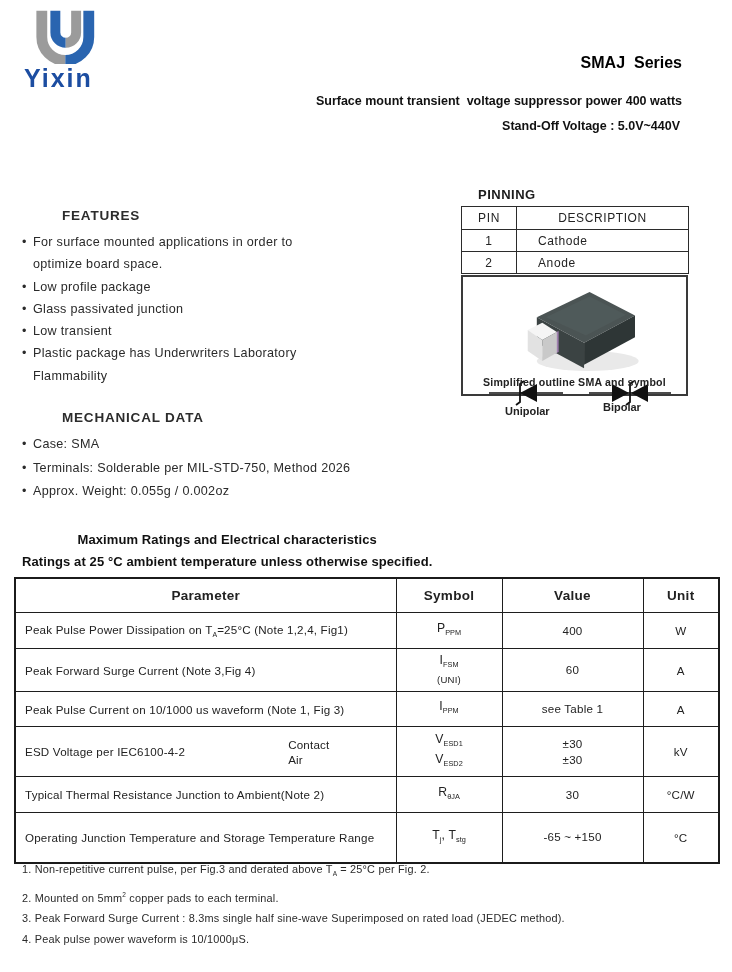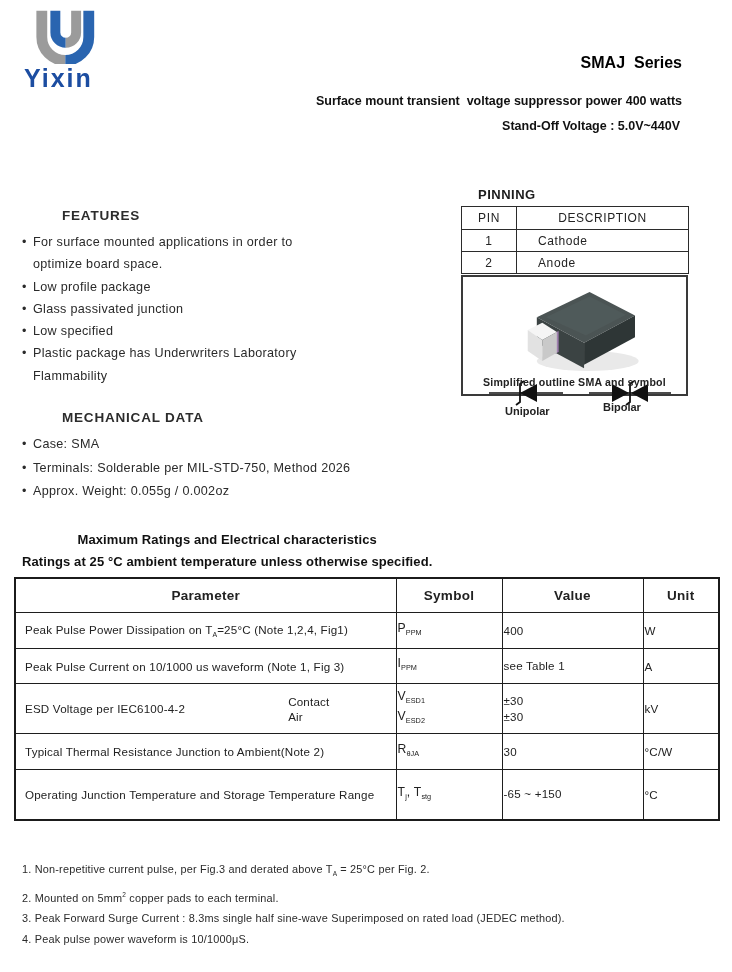--- a/index.html
+++ b/index.html
@@ -42,21 +42,21 @@
   .box-caption{position:absolute;left:0;right:0;bottom:6px;text-align:center;font-size:10.6px;font-weight:bold;color:#222;letter-spacing:.2px;}
 
   
   .ratings-heading{position:absolute;left:22px;top:529px;font-size:13px;font-weight:bold;line-height:21.5px;color:#111;letter-spacing:.1px;text-align:center;}
 
   
   .main-table{position:absolute;left:14px;top:577px;width:704px;border-collapse:collapse;table-layout:fixed;
               border:2.5px solid #1b1b1b;}
   .main-table th,.main-table td{border:1.4px solid #1e1e1e;color:#222;}
   .main-table th{font-size:13.5px;font-weight:bold;letter-spacing:.3px;height:31px;}
-  .main-table td{font-size:11.6px;text-align:left;letter-spacing:.2px;}
+  .main-table td{font-size:11.6px;text-align:center;letter-spacing:.2px;}
   td.param-cell{text-align:left;padding-left:9px;padding-right:8px;}
   .param-flex{display:flex;align-items:center;justify-content:space-between;padding-right:58px;}
   .param-extra div{line-height:15px;text-align:left;}
   .sym-line{line-height:14px;font-size:12.2px;}
   .sym-line .small{font-size:9.6px;}
   .val-line{line-height:16px;}
   sub{font-size:.6em;letter-spacing:0;}
   sup{font-size:.6em;}
 
   
@@ -103,21 +103,21 @@
         </div>
         <div class="feat-item">
           <span class="bullet">•</span>
           <div class="feat-text">
             <div class="feat-line">Glass passivated junction</div>
           </div>
         </div>
         <div class="feat-item">
           <span class="bullet">•</span>
           <div class="feat-text">
-            <div class="feat-line">Low specified</div>
+            <div class="feat-line">Low transient</div>
           </div>
         </div>
         <div class="feat-item">
           <span class="bullet">•</span>
           <div class="feat-text">
             <div class="feat-line">Plastic package has Underwriters Laboratory</div>
             <div class="feat-line">Flammability</div>
           </div>
         </div>
       </div>
@@ -225,20 +225,31 @@
         <tr style="height: 36px;">
           <td class="param-cell"><span>Peak Pulse Power Dissipation on T</span><sub>A</sub><span>=25°C (Note 1,2,4, Fig1)</span></td>
           <td>
             <div class="sym-line"><span>P</span><sub>PPM</sub></div>
           </td>
           <td>
             <div class="val-line">400</div>
           </td>
           <td>W</td>
         </tr>
+        <tr style="height: 43px;">
+          <td class="param-cell"><span>Peak Forward Surge Current (Note 3,Fig 4)</span></td>
+          <td>
+            <div class="sym-line"><span>I</span><sub>FSM</sub></div>
+            <div class="sym-line"><span class="small">(UNI)</span></div>
+          </td>
+          <td>
+            <div class="val-line">60</div>
+          </td>
+          <td>A</td>
+        </tr>
         <tr style="height: 35px;">
           <td class="param-cell"><span>Peak Pulse Current on 10/1000 us waveform (Note 1, Fig 3)</span></td>
           <td>
             <div class="sym-line"><span>I</span><sub>PPM</sub></div>
           </td>
           <td>
             <div class="val-line">see Table 1</div>
           </td>
           <td>A</td>
         </tr>

